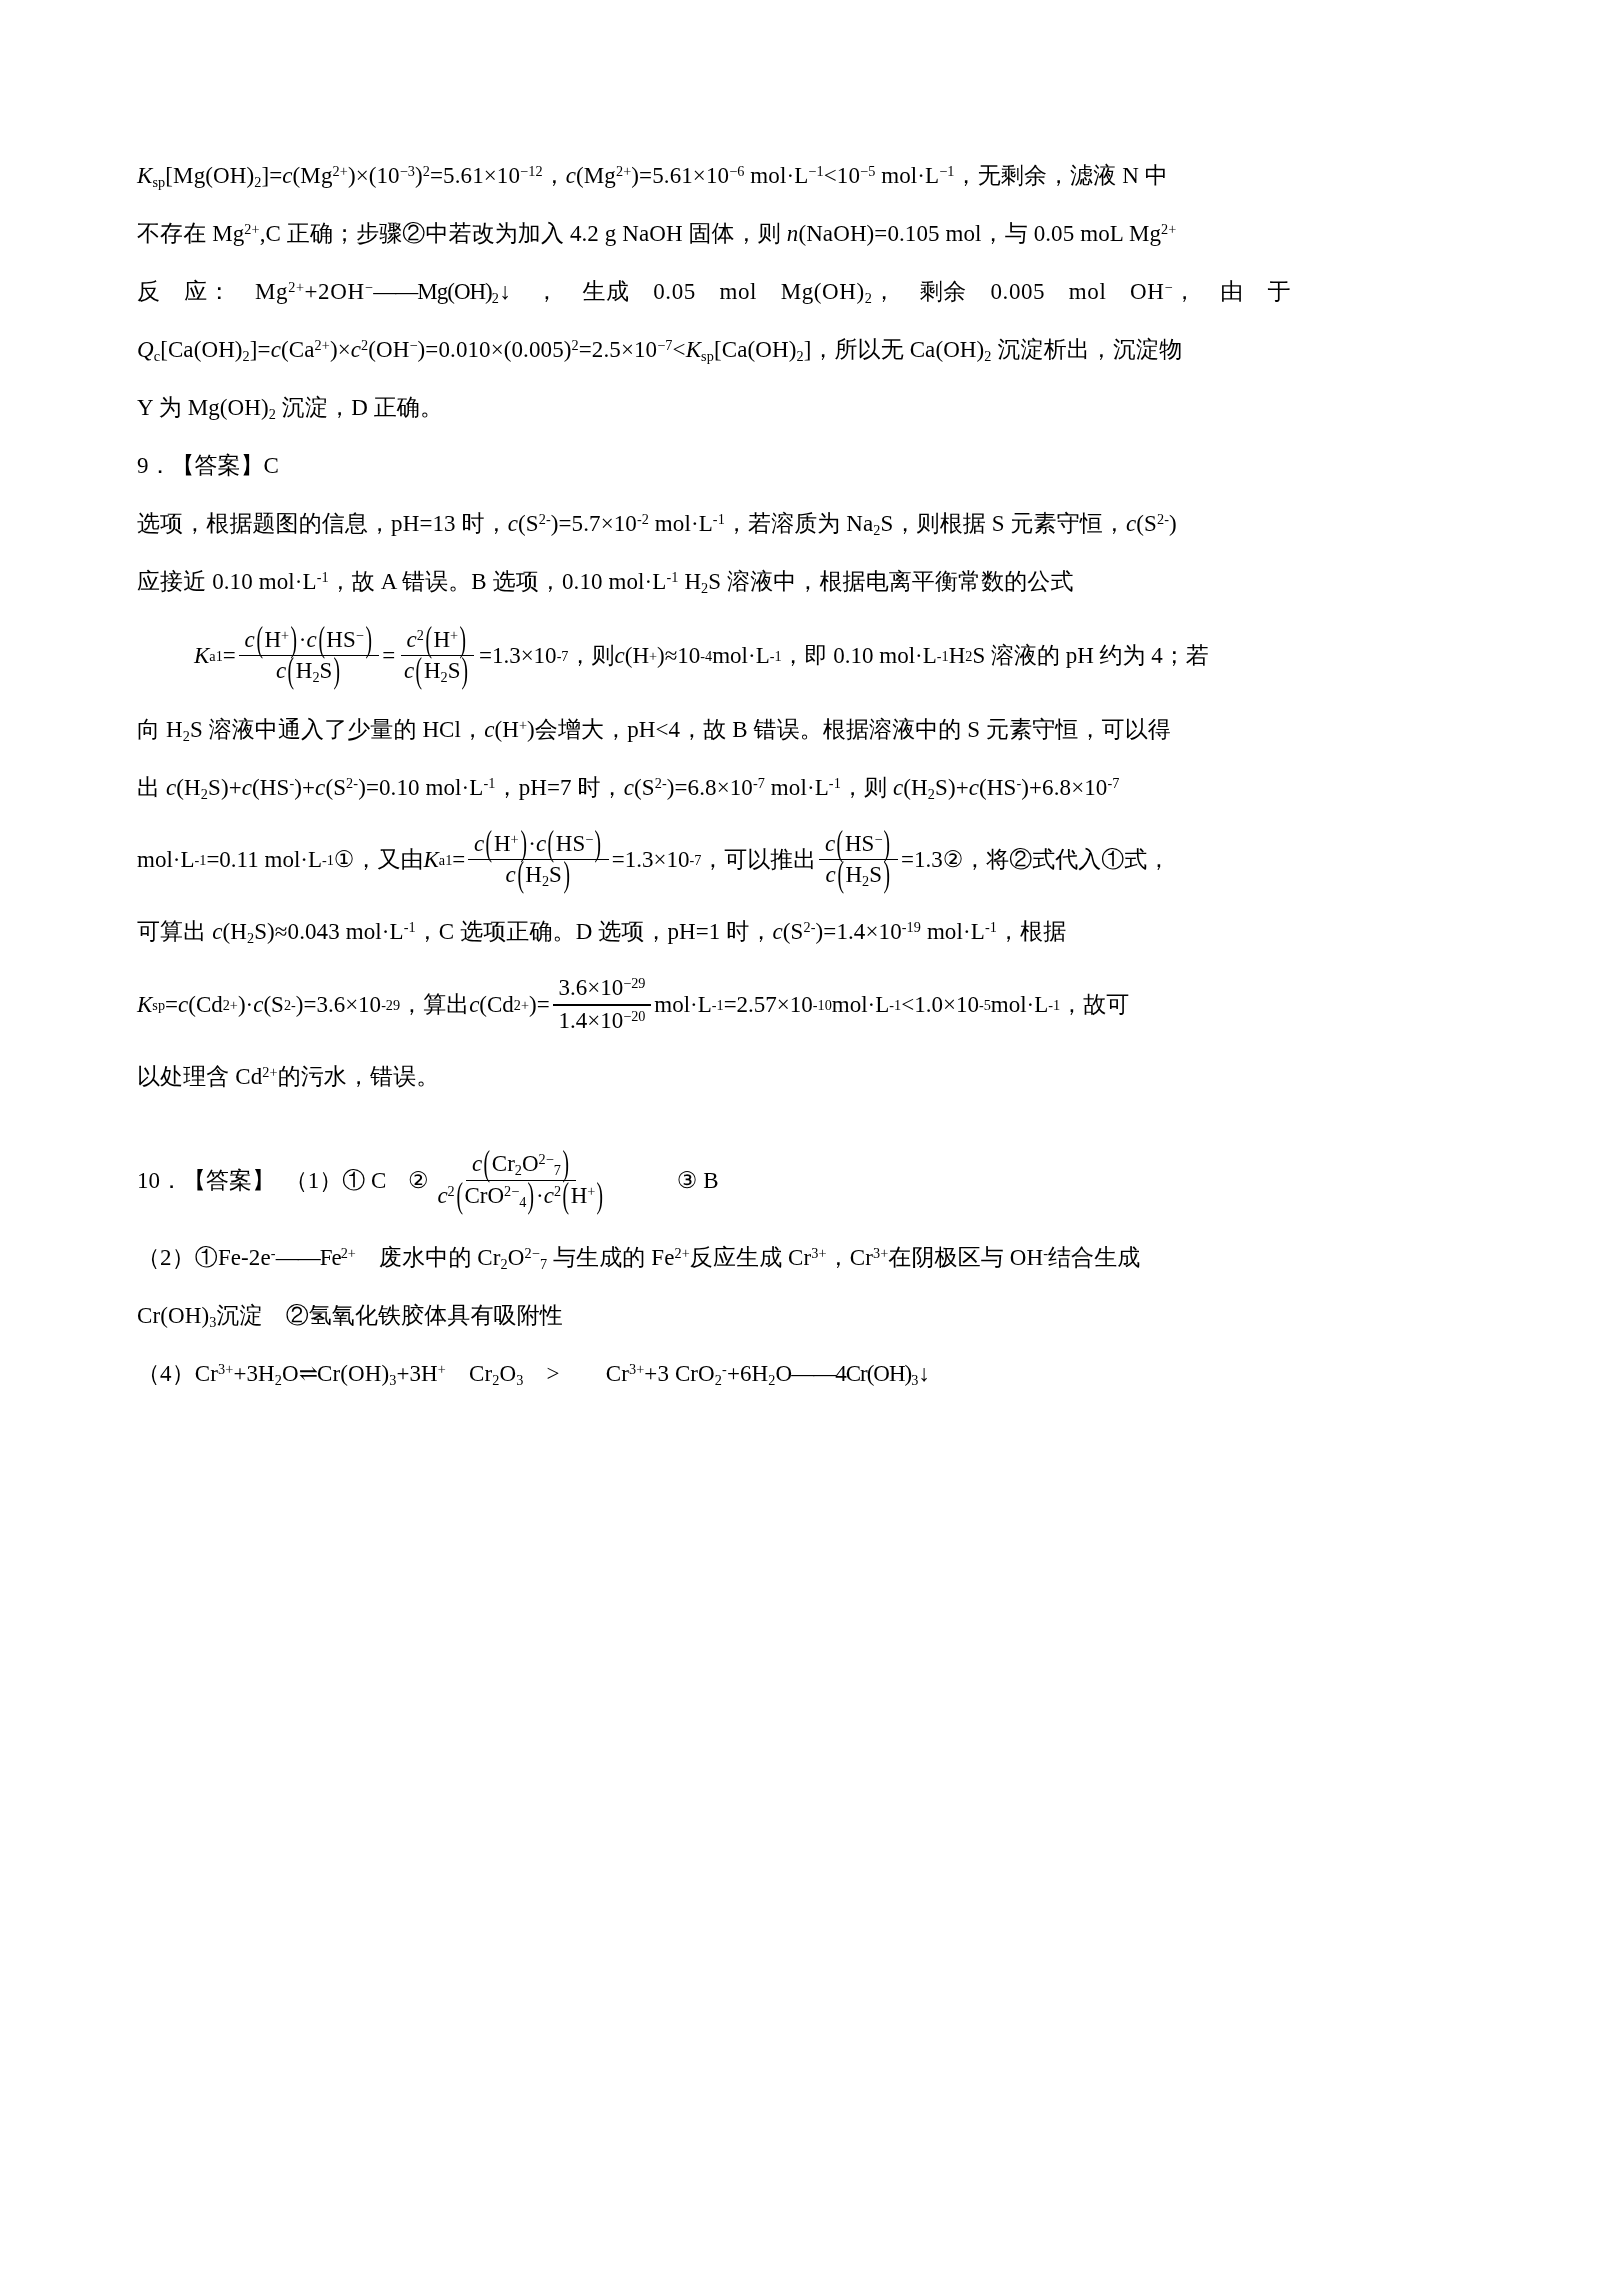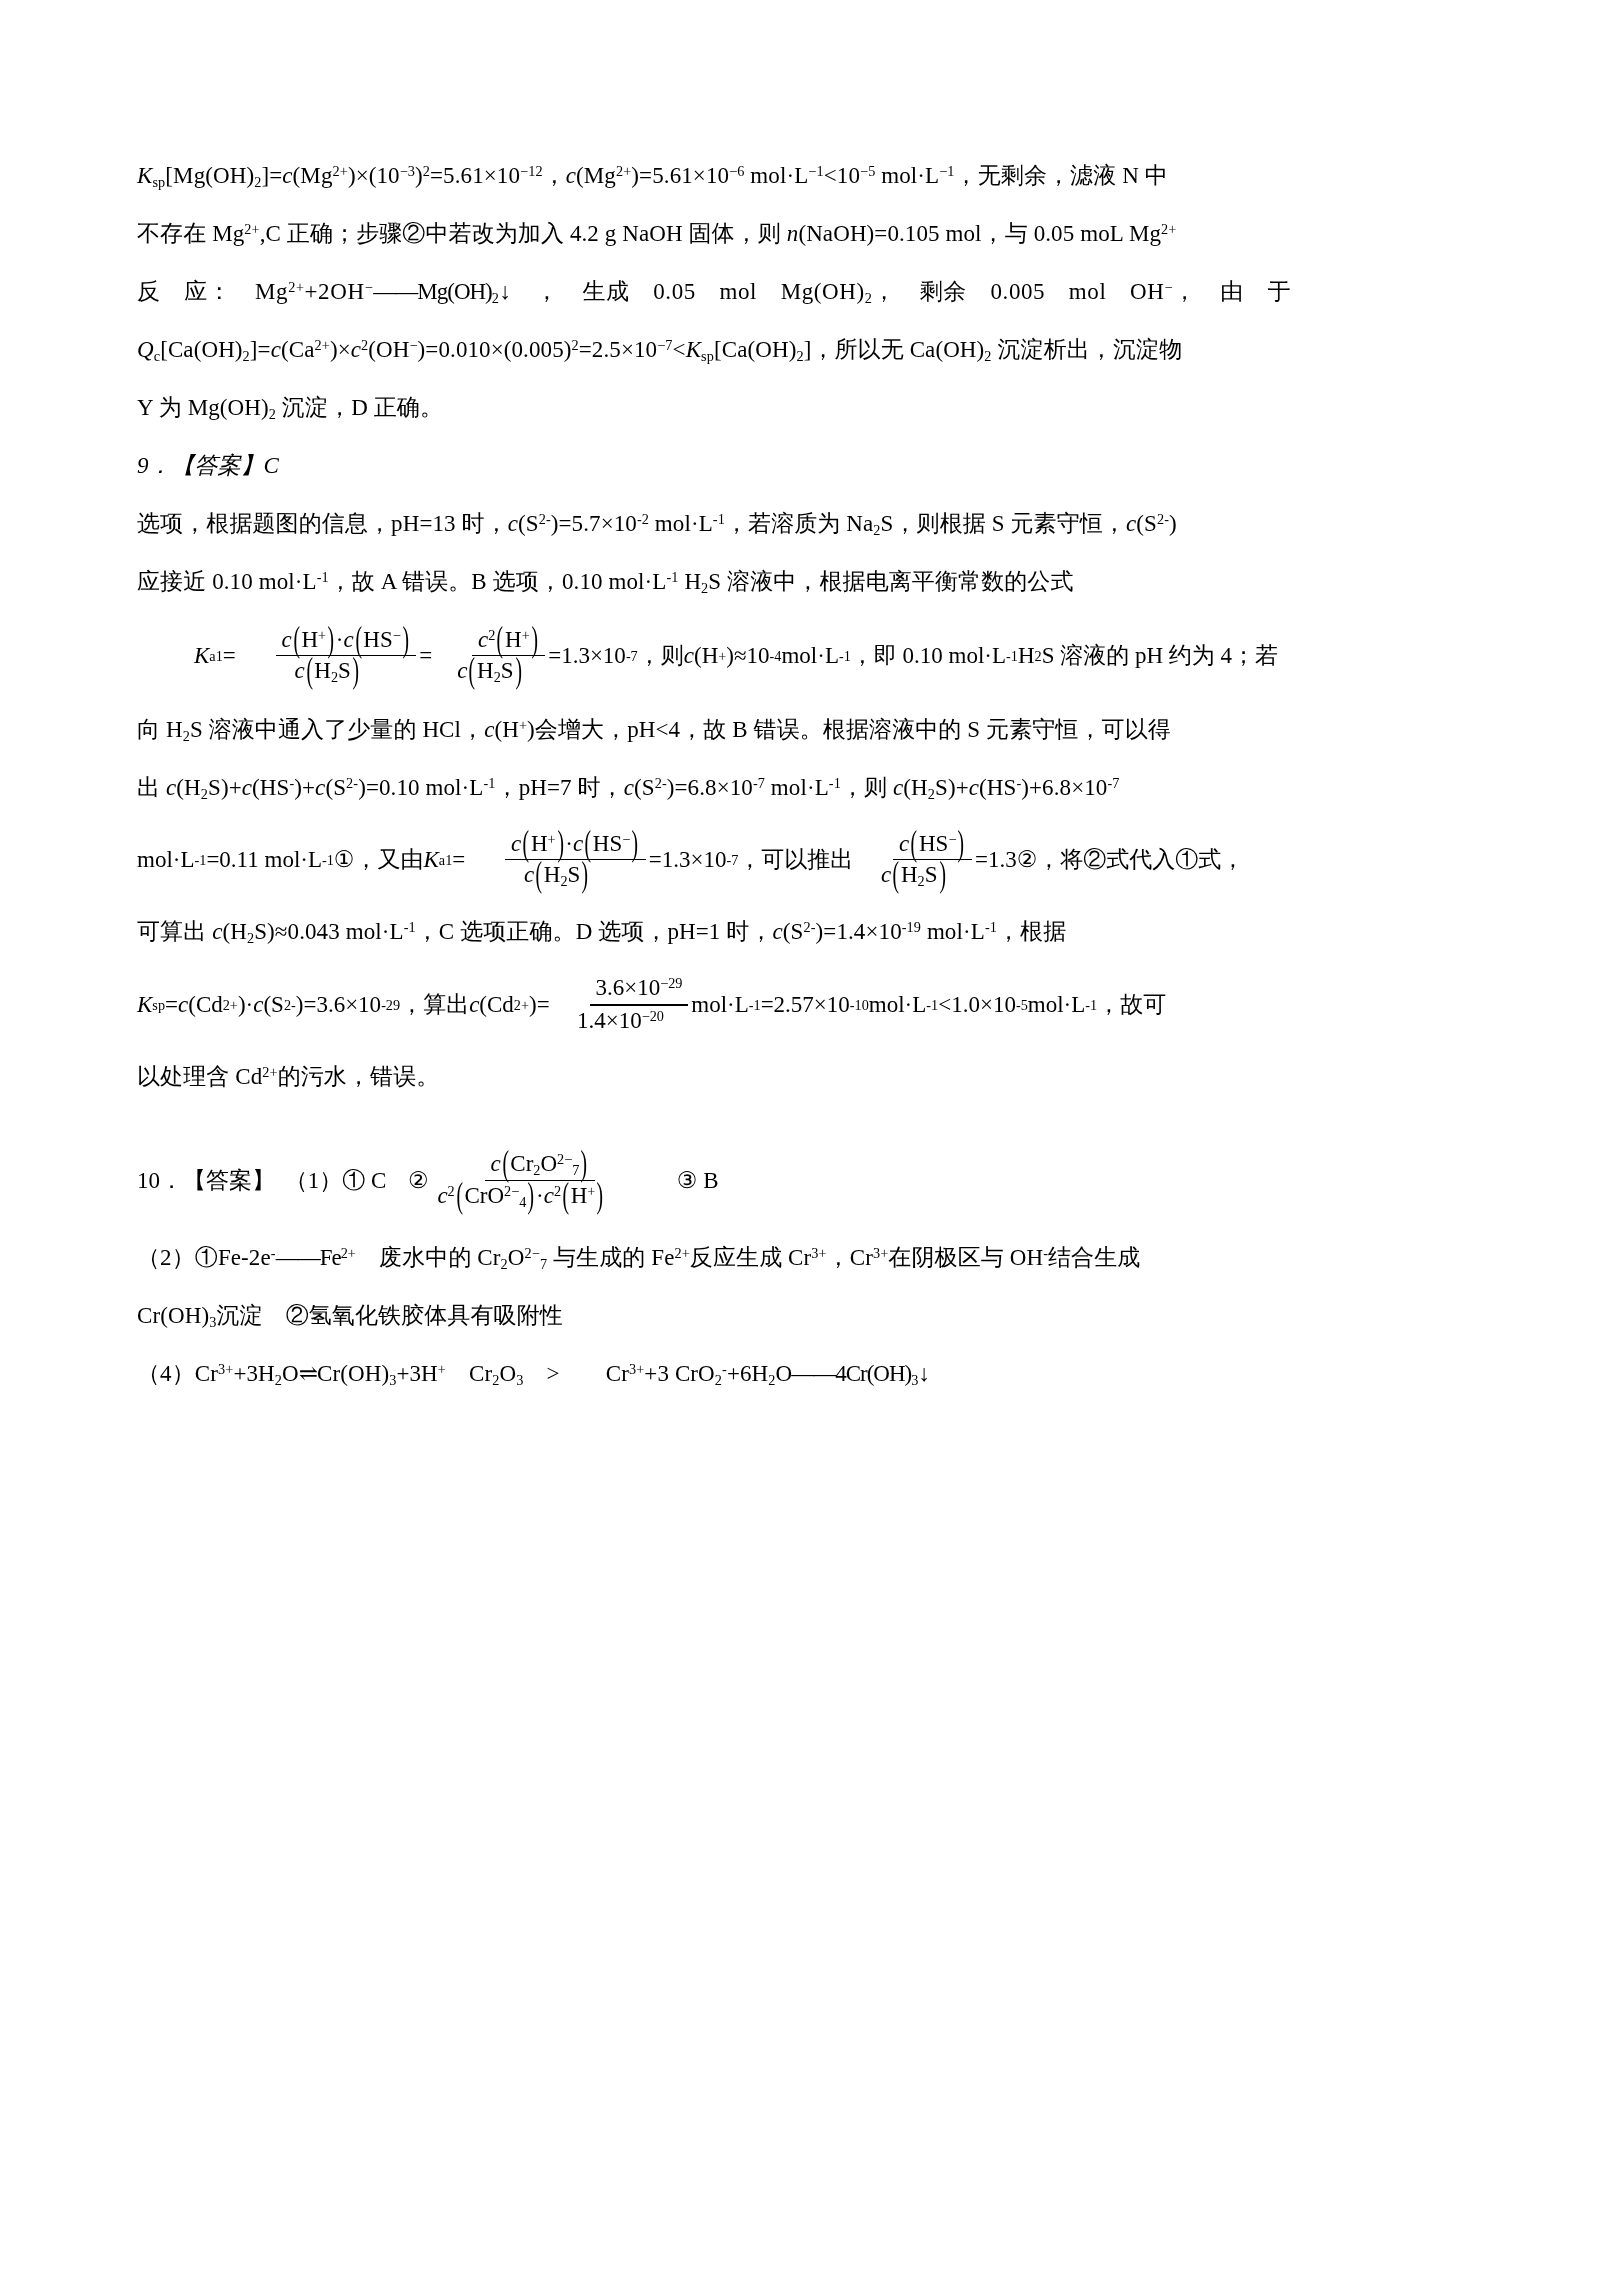--- a/index.html
+++ b/index.html
@@ -49,38 +49,37 @@
   sub { font-size: 0.62em; vertical-align: -0.28em; line-height: 0; }
   sup { font-size: 0.62em; vertical-align: 0.52em; line-height: 0; }
 
   .spaced { letter-spacing: 0.6px; }
 
   
   .numhead {
     font-size: 23px;
     line-height: 58px;
     margin: 0;
-    font-style: italic;
   }
 
   
   .frac {
     display: inline-flex;
     flex-direction: column;
     align-items: center;
     vertical-align: middle;
     margin: 0 2.9px;
     font-size: 23px;
     line-height: 1.25;
   }
   .frac .num, .frac .den {
     padding: 1px 5.9px;
     white-space: nowrap;
   }
-  .frac .num { border-bottom: 1.6px solid #000; margin-left: 37px; }
+  .frac .num { border-bottom: 1.6px solid #000; }
   .frac.thick .num { border-bottom: 2.9px solid #000; }
 
   
   .bp {
     display: inline-block;
     transform: scaleY(1.55) scaleX(0.85);
     transform-origin: center;
     font-size: 1.0em;
     margin: 0 1px;
   }

